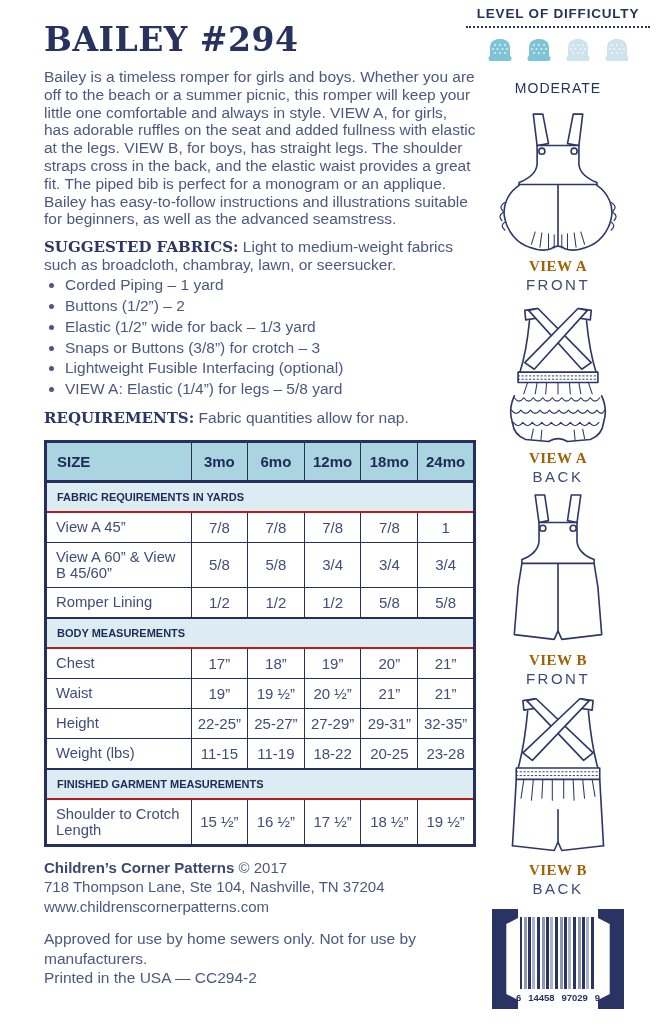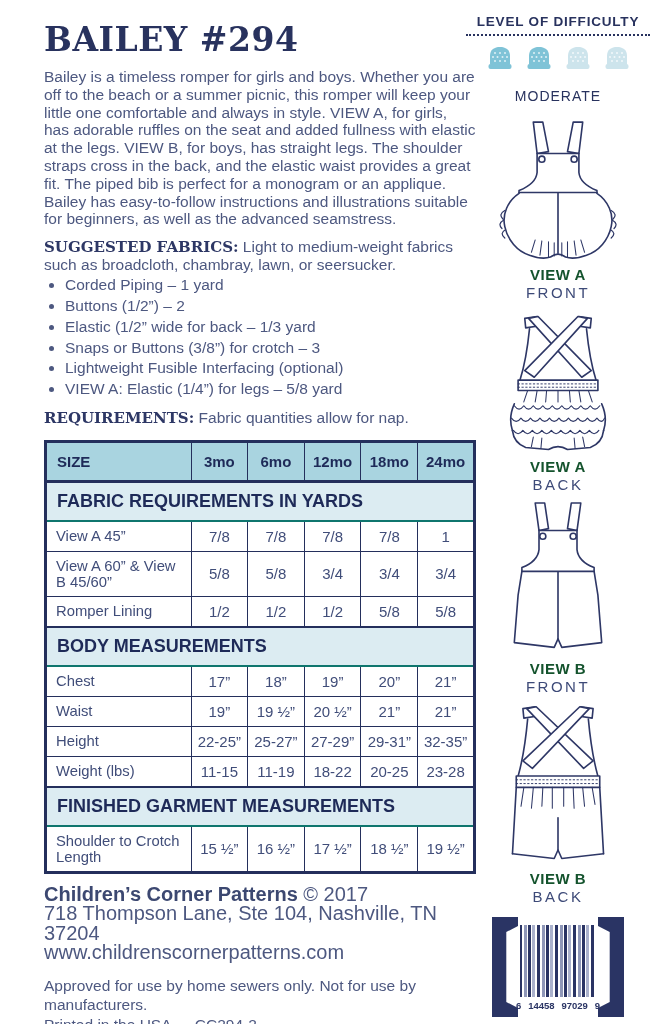--- a/index.html
+++ b/index.html
@@ -2,21 +2,21 @@
 <html><head>
 <meta charset="utf-8">
 <style>
   html,body{margin:0;padding:0;background:#e8e8e8;}
   .page{
     position:relative;width:659px;height:1024px;background:#ffffff;
     font-family:"Liberation Sans",sans-serif;color:#4d5880;overflow:hidden;
     margin:0 auto;
   }
   .left-col{position:absolute;left:44px;top:20px;width:432px;}
-  .right-col{position:absolute;left:460px;top:14px;width:196px;text-align:center;}
+  .right-col{position:absolute;left:460px;top:6px;width:196px;text-align:center;}
 
   
   .page-title{
     font-family:"DejaVu Serif",serif;font-weight:bold;font-size:33px;
     color:#28325e;letter-spacing:.5px;margin:0 0 9px 0;
   }
   .desc{font-size:15.5px;line-height:17.8px;margin:0;color:#4d5880;}
   .para{font-size:15.5px;line-height:18px;margin:10px 0 0 0;}
   .slab{font-family:"DejaVu Serif",serif;font-weight:bold;color:#2d3765;font-size:15px;}
   .notions-list{margin:2px 0 0 0;padding-left:19px;}
@@ -27,47 +27,47 @@
     border-collapse:collapse;width:432px;margin-top:13px;
     border:3px solid #242f5c;color:#404d79;
   }
   table.size-table th,table.size-table td{border:1.5px solid #242f5c;}
   tr.hdr th{
     background:#a9d4e0;color:#1e2a58;font-size:15px;font-weight:bold;
     padding:10px 2px;text-align:center;border-bottom:3px solid #242f5c;
   }
   tr.hdr th.lbl{text-align:left;padding-left:10px;}
   tr.sect td{
-    background:#dcecf2;color:#1e2a58;font-weight:bold;font-size:18px;
-    padding:8px 0 8px 10px;border-top:2px solid #242f5c;border-bottom:2px solid #0f766e;
+    background:#dcecf2;color:#1e2a58;font-weight:bold;font-size:11px;
+    padding:8px 0 8px 10px;border-top:2px solid #242f5c;border-bottom:2px solid #b91c1c;
   }
   tr.vals td{font-size:15px;text-align:center;padding:6px 2px;background:#fff;}
   tr.vals td.lbl{text-align:left;padding:6px 4px 6px 9px;font-size:14.8px;}
   .c-label{width:147px;}.c-val{width:57px;}
 
   
-  .footer{margin-top:11px;font-size:20px;line-height:19.5px;color:#4d5880;}
+  .footer{margin-top:11px;font-size:15px;line-height:19.5px;color:#4d5880;}
   .footer .pub{font-weight:bold;color:#3c4871;}
   .legal{margin-top:13px;font-size:15.5px;line-height:19.5px;color:#4d5880;}
 
   
   .diff-title{font-size:13.5px;font-weight:bold;letter-spacing:.8px;color:#28325e;}
   .diff-dots{border-bottom:2px dotted #28325e;margin:4px 6px 9px 6px;height:1px;}
   .thimbles{display:flex;justify-content:center;gap:9px;}
   .thimble{display:block;}
   .thimble.filled{color:#7fc3d7;}
   .thimble.light{color:#cde4ec;}
   .moderate-row{display:flex;align-items:center;gap:6px;margin-top:8px;padding:0 4px;flex-direction:column;}
   .dash-line{flex:1;border-top:2px dashed #28325e;height:1px;}
   .moderate-label{font-size:14px;letter-spacing:1px;color:#28325e;}
 
   
   .figure{margin-top:7px;}
   .figure svg{display:block;margin:0 auto;}
-  .view-name{font-weight:bold;font-size:15px;letter-spacing:.5px;color:#14532d;margin-top:2px;}
+  .view-name{font-weight:bold;font-size:15px;letter-spacing:.5px;color:#a16207;margin-top:2px;font-family:Liberation Serif, serif;}
   .view-pos{font-size:15px;letter-spacing:2.5px;color:#3d4a78;margin-top:1px;}
 
   
   .spool{position:relative;width:132px;height:100px;margin:12px auto 0 auto;}
   .post{position:absolute;top:0;width:26px;height:100%;background:#2a3464;}
   .post.left{left:0;clip-path:polygon(0 0,100% 0,100% 9%,55% 15%,55% 85%,100% 91%,100% 100%,0 100%);}
   .post.right{right:0;clip-path:polygon(0 0,100% 0,100% 100%,0 100%,0 91%,45% 85%,45% 15%,0 9%);}
   .bars{
     position:absolute;left:28px;right:28px;top:8px;bottom:20px;
     background:repeating-linear-gradient(90deg,

